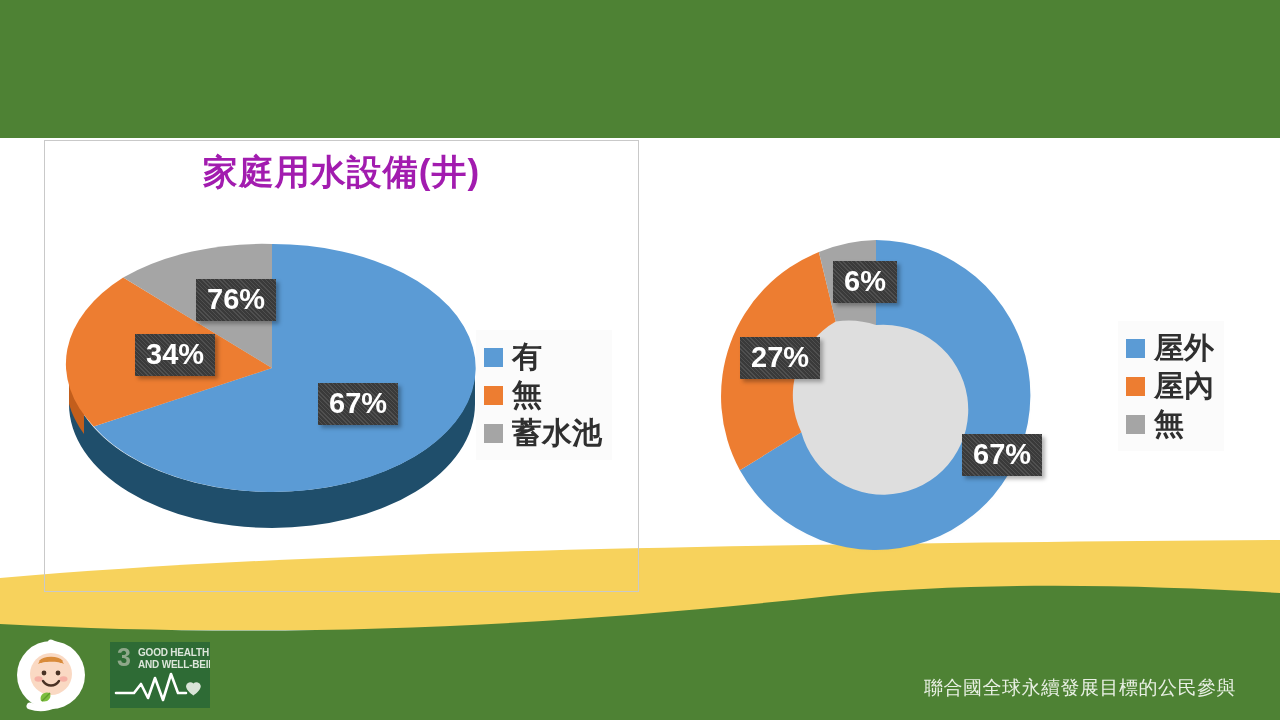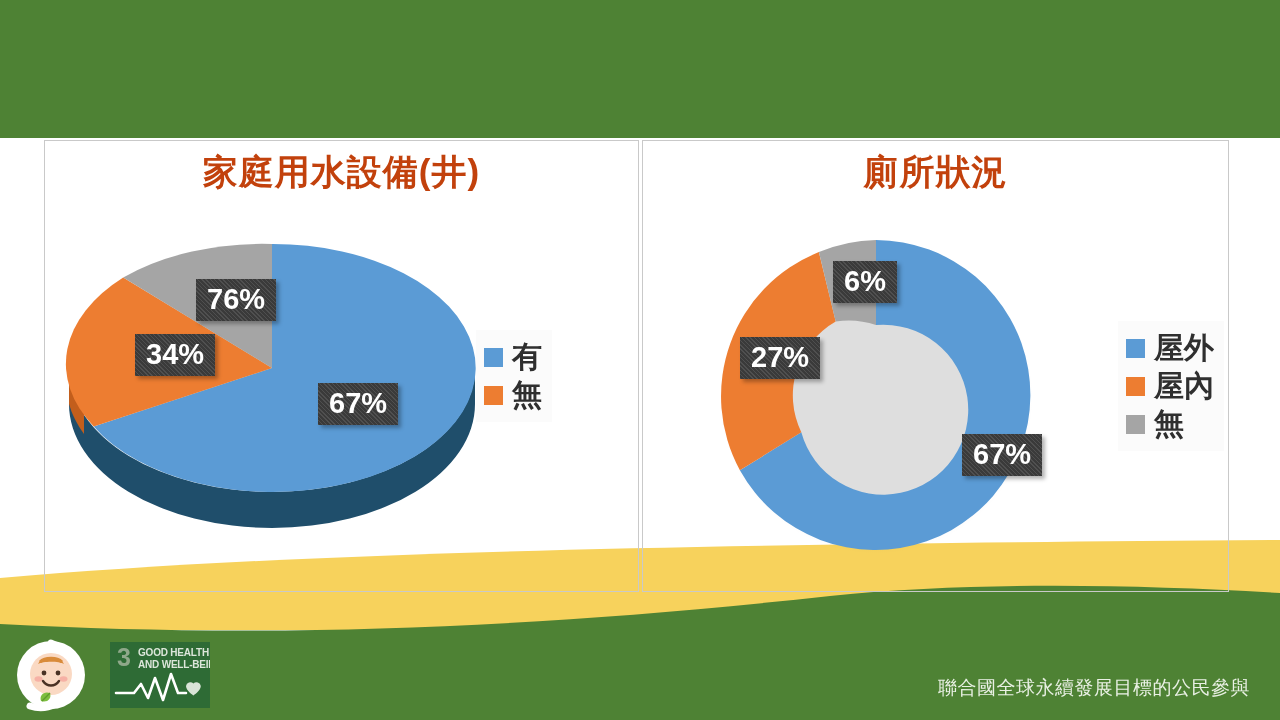--- a/index.html
+++ b/index.html
@@ -87,21 +87,21 @@
   .panel-left  { left: 44px;  width: 595px; }
   .panel-right { left: 642px; width: 587px; }
 
   .panel-title {
     position: absolute;
     left: 0; top: 8px;
     width: 100%;
     text-align: center;
     font-size: 35px;
     font-weight: bold;
-    color: #c2410c;
+    color: #a21caf;
     letter-spacing: 1px;
     white-space: nowrap;
   }
 
   
   .legend {
     position: absolute;
     background: rgba(250,250,250,0.88);
     padding: 8px 10px 8px 8px;
     z-index: 9;
@@ -151,21 +151,21 @@
     z-index: 5;
   }
   .donut-wrap {
     position: absolute;
     left: 717px; top: 236px;
     width: 318px; height: 318px;
     z-index: 5;
   }
   .footer-caption {
     position: absolute;
-    right: 30px; bottom: 18px;
+    right: 44px; bottom: 18px;
     text-align: right;
     color: #E9F0E4;
     font-size: 19px;
     line-height: 1.42;
     z-index: 7;
     letter-spacing: 0.5px;
   }
   .footer-caption .cline { display: block; white-space: nowrap; }
 
   .logo-baby {
@@ -256,25 +256,26 @@
 
   <div class="legend legend-left">
     <div class="legend-row">
       <span class="legend-swatch" style="background:#5B9BD5;"></span>
       <span class="legend-label">有</span>
     </div>
     <div class="legend-row">
       <span class="legend-swatch" style="background:#ED7D31;"></span>
       <span class="legend-label">無</span>
     </div>
-  </div>
-
-  <div class="panel panel-right">
-    <div class="panel-title">廁所狀況</div>
-  </div>
+    <div class="legend-row">
+      <span class="legend-swatch" style="background:#A5A5A5;"></span>
+      <span class="legend-label">蓄水池</span>
+    </div>
+  </div>
+
 
   <div class="donut-wrap">
     <svg viewBox="0 0 318 318" width="318" height="318">
       <defs>
         <radialGradient id="donutShadow" cx="50%" cy="50%" r="50%">
           <stop offset="62%" stop-color="#000000" stop-opacity="0.13"></stop>
           <stop offset="100%" stop-color="#000000" stop-opacity="0"></stop>
         </radialGradient>
       </defs>
       <circle cx="159" cy="161" r="157" fill="url(#donutShadow)"></circle>

